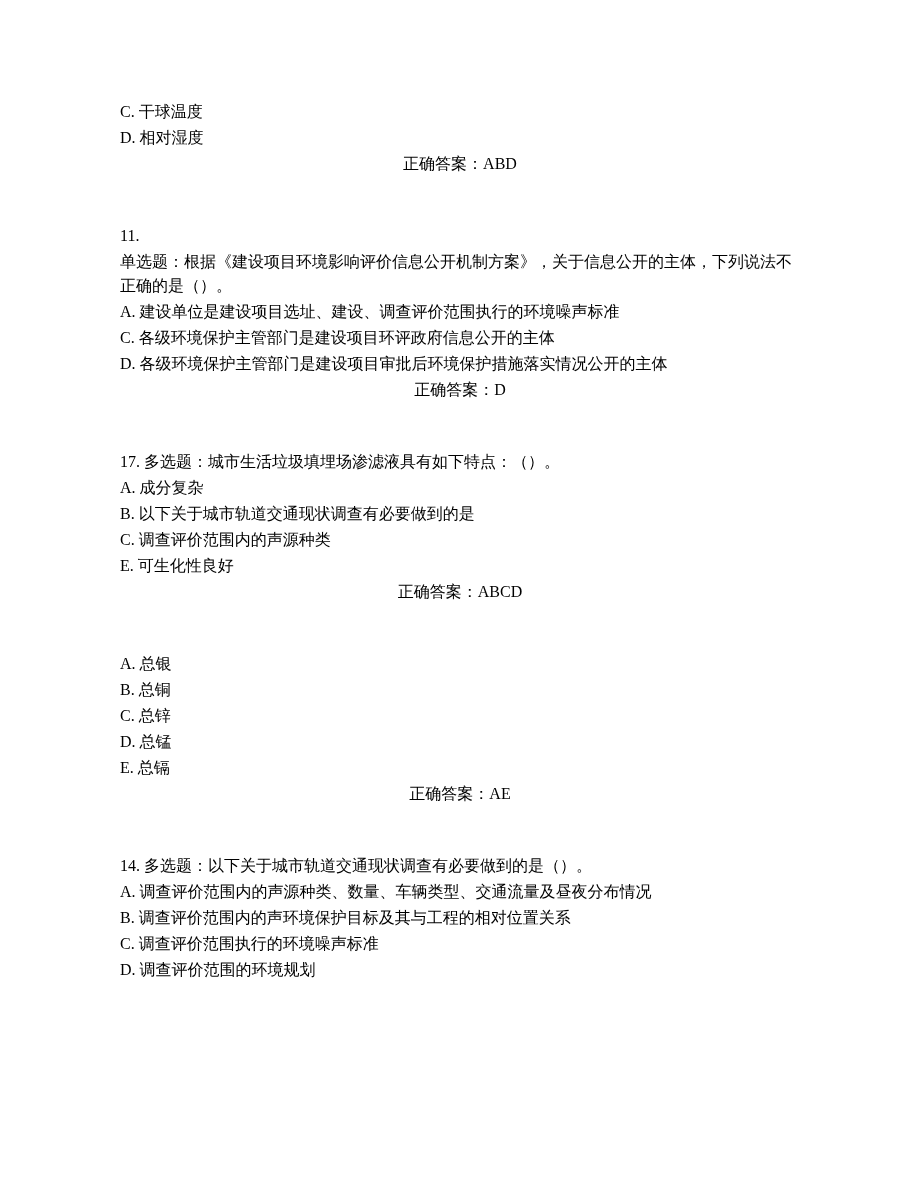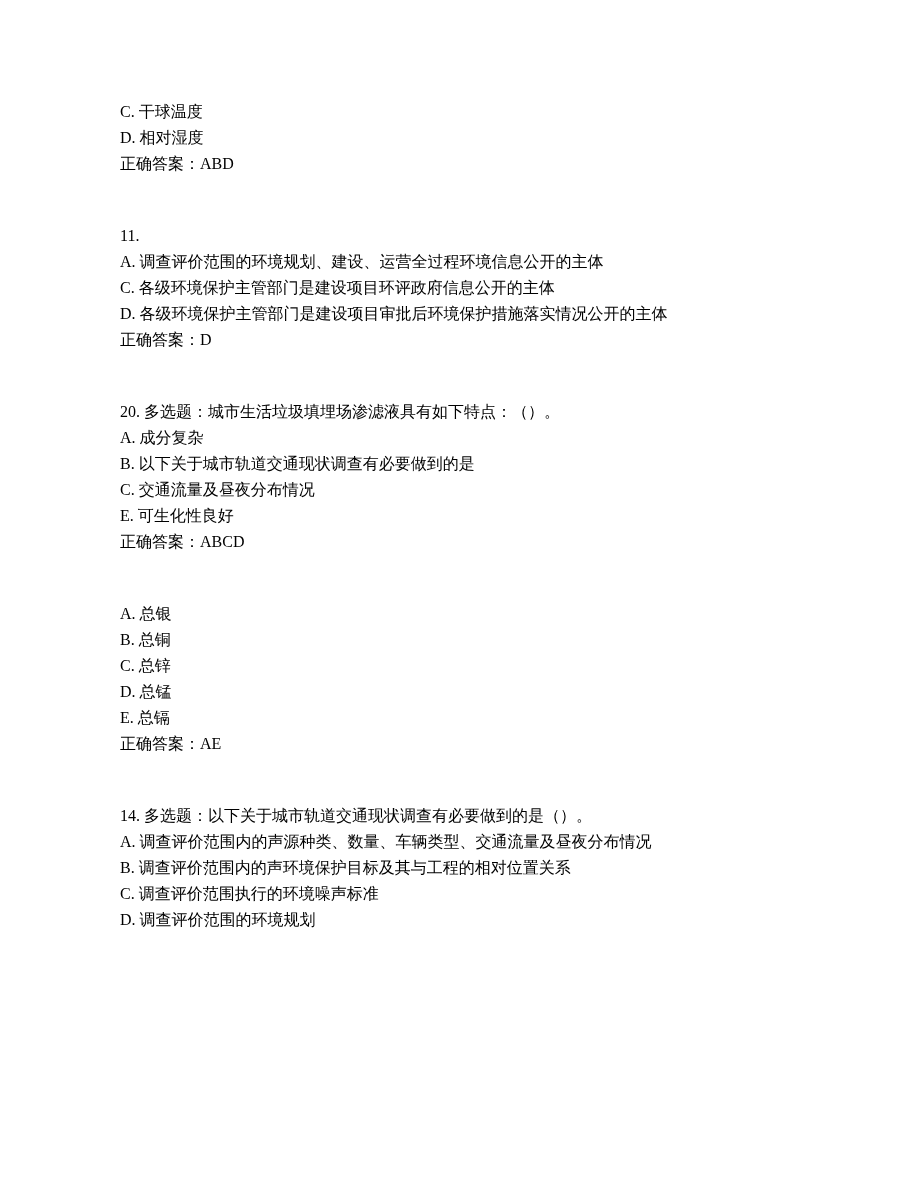--- a/index.html
+++ b/index.html
@@ -18,53 +18,55 @@
       padding: 100px 120px 80px 120px;
     }
     .question-block {
       margin-bottom: 48px;
     }
     .line {
       margin-bottom: 2px;
       font-family: Liberation Serif, serif;
     }
     .answer-line {
+      text-align: center;
     }
     .section-gap {
       margin-top: 48px;
     }
   </style>
 </head>
 <body>
 
 <div class="question-block">
   <div class="line">C. 干球温度</div>
   <div class="line">D. 相对湿度</div>
   <div class="line answer-line">
     <span>正确答案：</span><span>ABD</span>
   </div>
 </div>
 
 <div class="question-block section-gap">
   <div class="line">11.</div>
-  <div class="line">A. 调查评价范围的环境规划、建设、运营全过程环境信息公开的主体</div>
+  <div class="line">单选题：根据《建设项目环境影响评价信息公开机制方案》，关于信息公开的主体，下列说法不正确的是（）。</div>
+  <div class="line">A. 建设单位是建设项目选址、建设、调查评价范围执行的环境噪声标准</div>
   <div class="line">C. 各级环境保护主管部门是建设项目环评政府信息公开的主体</div>
   <div class="line">D. 各级环境保护主管部门是建设项目审批后环境保护措施落实情况公开的主体</div>
   <div class="line answer-line">
     <span>正确答案：</span><span>D</span>
   </div>
 </div>
 
 <div class="question-block section-gap">
   <div class="line">
-    <span>20.  </span><span>多选题：城市生活垃圾填埋场渗滤液具有如下特点：（）。</span>
+    <span>17.  </span><span>多选题：城市生活垃圾填埋场渗滤液具有如下特点：（）。</span>
   </div>
   <div class="line">A. 成分复杂</div>
   <div class="line">B. 以下关于城市轨道交通现状调查有必要做到的是</div>
-  <div class="line">C. 交通流量及昼夜分布情况</div>
+  <div class="line">C. 调查评价范围内的声源种类</div>
   <div class="line">E. 可生化性良好</div>
   <div class="line answer-line">
     <span>正确答案：</span><span>ABCD</span>
   </div>
 </div>
 
 <div class="question-block section-gap">
   <div class="line">A. 总银</div>
   <div class="line">B. 总铜</div>
   <div class="line">C. 总锌</div>

